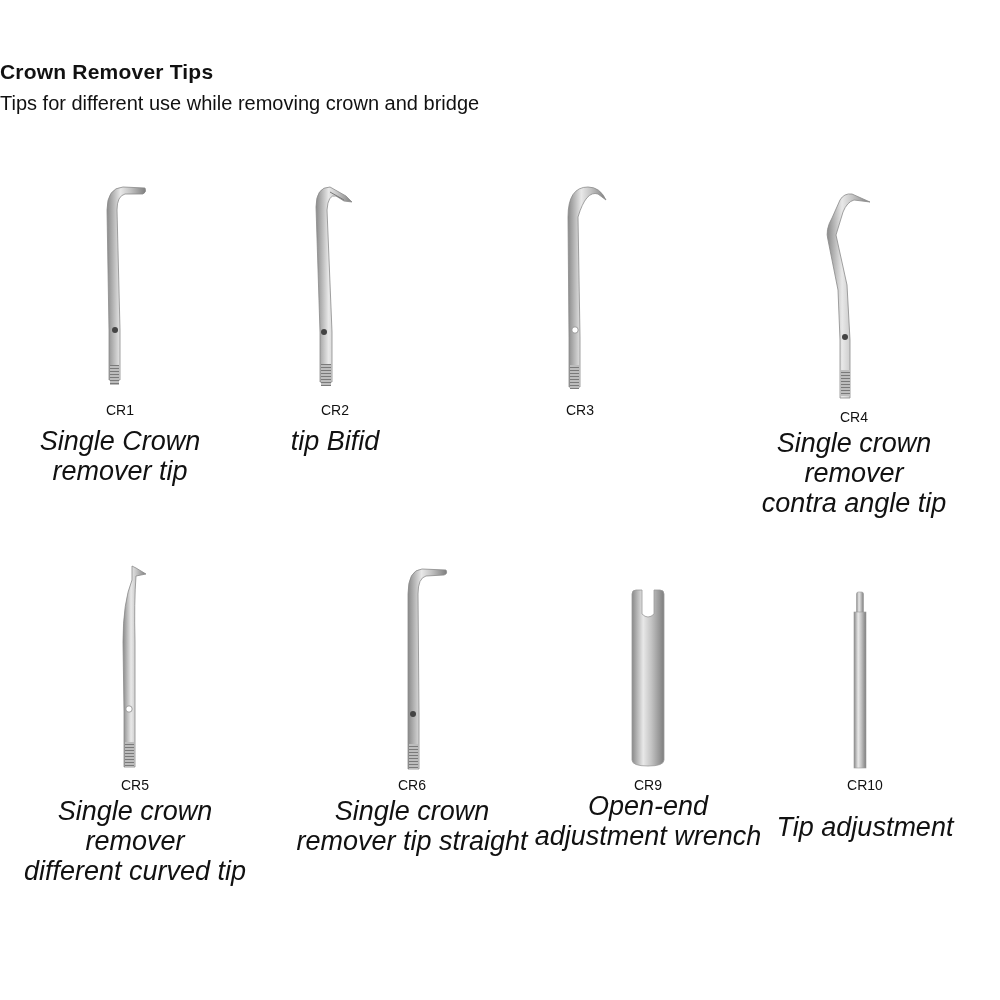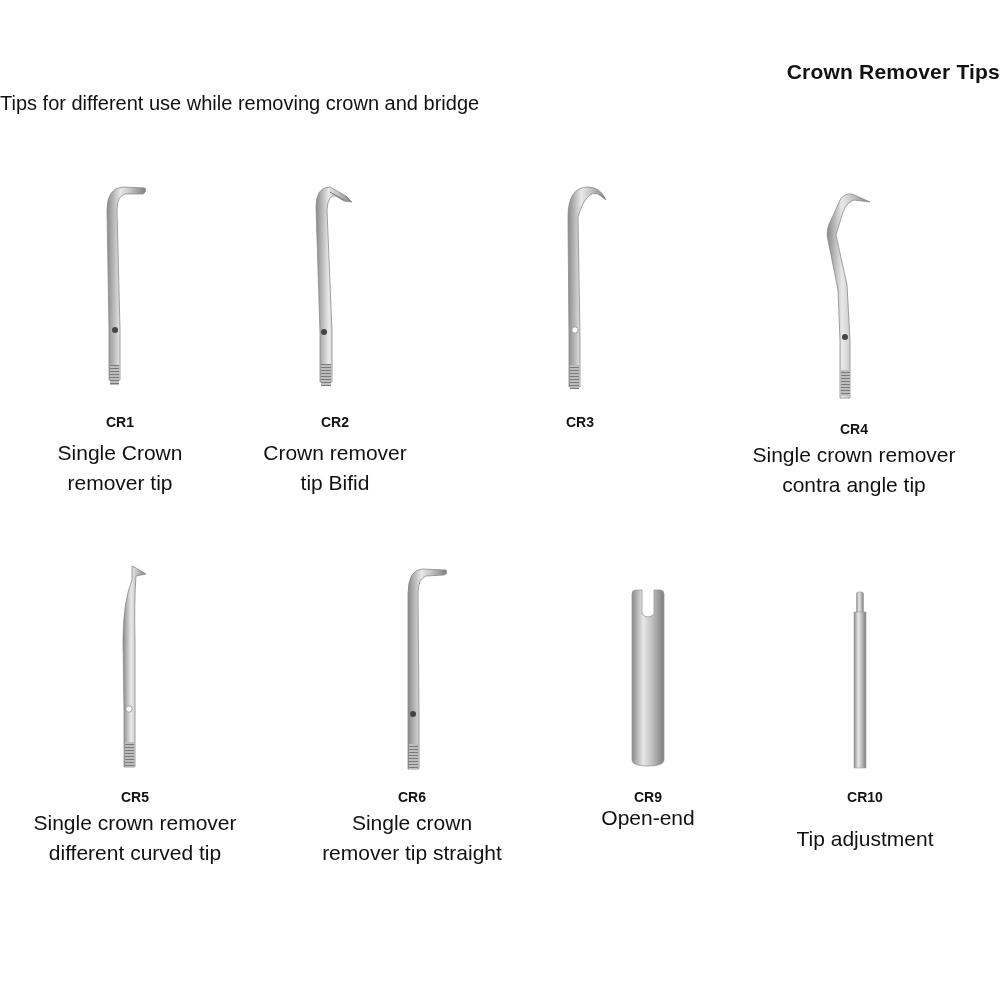--- a/index.html
+++ b/index.html
@@ -1,24 +1,24 @@
 <!DOCTYPE html>
 <html><head>
 <meta charset="utf-8">
 <style>
   html, body { margin:0; padding:0; background:#ffffff; }
   body { width:1000px; height:1000px; position:relative; overflow:hidden;
          font-family:"Liberation Sans", "DejaVu Sans", sans-serif; color:#111; }
-  .title { position:absolute; left:0; width:1000px; top:60px; text-align:right;
+  .title { position:absolute; left:0; width:1000px; top:60px; text-align:left;
            font-size:21px; font-weight:bold; letter-spacing:0.2px; }
   .subtitle { position:absolute; left:0; width:1000px; top:92px; 
               font-size:20px; }
   .item { position:absolute; width:240px; text-align:center; }
-  .code { font-size:14px; font-weight:bold; margin-top:16px; }
-  .label { font-size:21px; line-height:30px; margin-top:8px; }
+  .code { font-size:14px; font-weight:normal; margin-top:4px; }
+  .label { font-size:27px; line-height:30px; margin-top:8px;font-style:italic; }
   .instr { position:absolute; }
 </style>
 </head>
 <body>
 
 <svg width="0" height="0" style="position:absolute">
   <defs>
     <linearGradient id="steel" x1="0" x2="1" y1="0" y2="0">
       <stop offset="0" stop-color="#8a8a8a"></stop>
       <stop offset="0.35" stop-color="#e8e8e8"></stop>
@@ -50,21 +50,20 @@
 
 <svg class="instr" style="left:300px;top:182px" width="60" height="210" viewBox="0 0 60 210">
   <path d="M20 200 L20 150 L16 25 Q16 5 30 5 L46 14 L52 20 L44 19 L36 14 Q28 12 27 28 L32 150 L32 200 Z" fill="url(#steel)" stroke="#8a8a8a" stroke-width="0.8"></path>
   <path d="M30 10 L44 18" stroke="#777" stroke-width="1"></path>
   <circle cx="24" cy="150" r="3" fill="#444"></circle>
   <rect x="21" y="182" width="10" height="22" fill="url(#thread)"></rect>
 </svg>
 <div class="item" style="left:215px;top:398px;width:240px">
   <div class="code">CR2</div>
   <div class="label">
-    <div>Crown remover</div>
     <div>tip Bifid</div>
   </div>
 </div>
 
 <svg class="instr" style="left:560px;top:182px" width="60" height="210" viewBox="0 0 60 210">
   <path d="M9 205 L9 155 L8 35 Q8 5 28 5 Q40 5 46 18 L38 12 Q26 8 18 35 L20 155 L20 205 Z" fill="url(#steel)" stroke="#8a8a8a" stroke-width="0.8"></path>
   <circle cx="15" cy="148" r="3.2" fill="#fff" stroke="#888" stroke-width="0.8"></circle>
   <rect x="10" y="183" width="9" height="24" fill="url(#thread)"></rect>
 </svg>
 <div class="item" style="left:460px;top:398px;width:240px">
@@ -110,20 +109,21 @@
   </div>
 </div>
 
 <svg class="instr" style="left:628px;top:588px" width="40" height="180" viewBox="0 0 40 180">
   <path d="M4 6 Q4 2 8 2 L14 2 L14 26 Q20 32 26 26 L26 2 L32 2 Q36 2 36 6 L36 172 Q36 178 20 178 Q4 178 4 172 Z" fill="url(#steel)" stroke="#9a9a9a" stroke-width="0.8"></path>
 </svg>
 <div class="item" style="left:528px;top:773px;width:240px">
   <div class="code">CR9</div>
   <div class="label" style="margin-top:-2px">
     <div>Open-end</div>
+    <div>adjustment wrench</div>
   </div>
 </div>
 
 <svg class="instr" style="left:850px;top:590px" width="20" height="180" viewBox="0 0 20 180">
   <rect x="6.5" y="2" width="7" height="22" rx="2" fill="url(#steel)" stroke="#9a9a9a" stroke-width="0.6"></rect>
   <rect x="4" y="22" width="12" height="156" fill="url(#steel)" stroke="#9a9a9a" stroke-width="0.6"></rect>
 </svg>
 <div class="item" style="left:745px;top:773px;width:240px">
   <div class="code">CR10</div>
   <div class="label" style="margin-top:19px">

